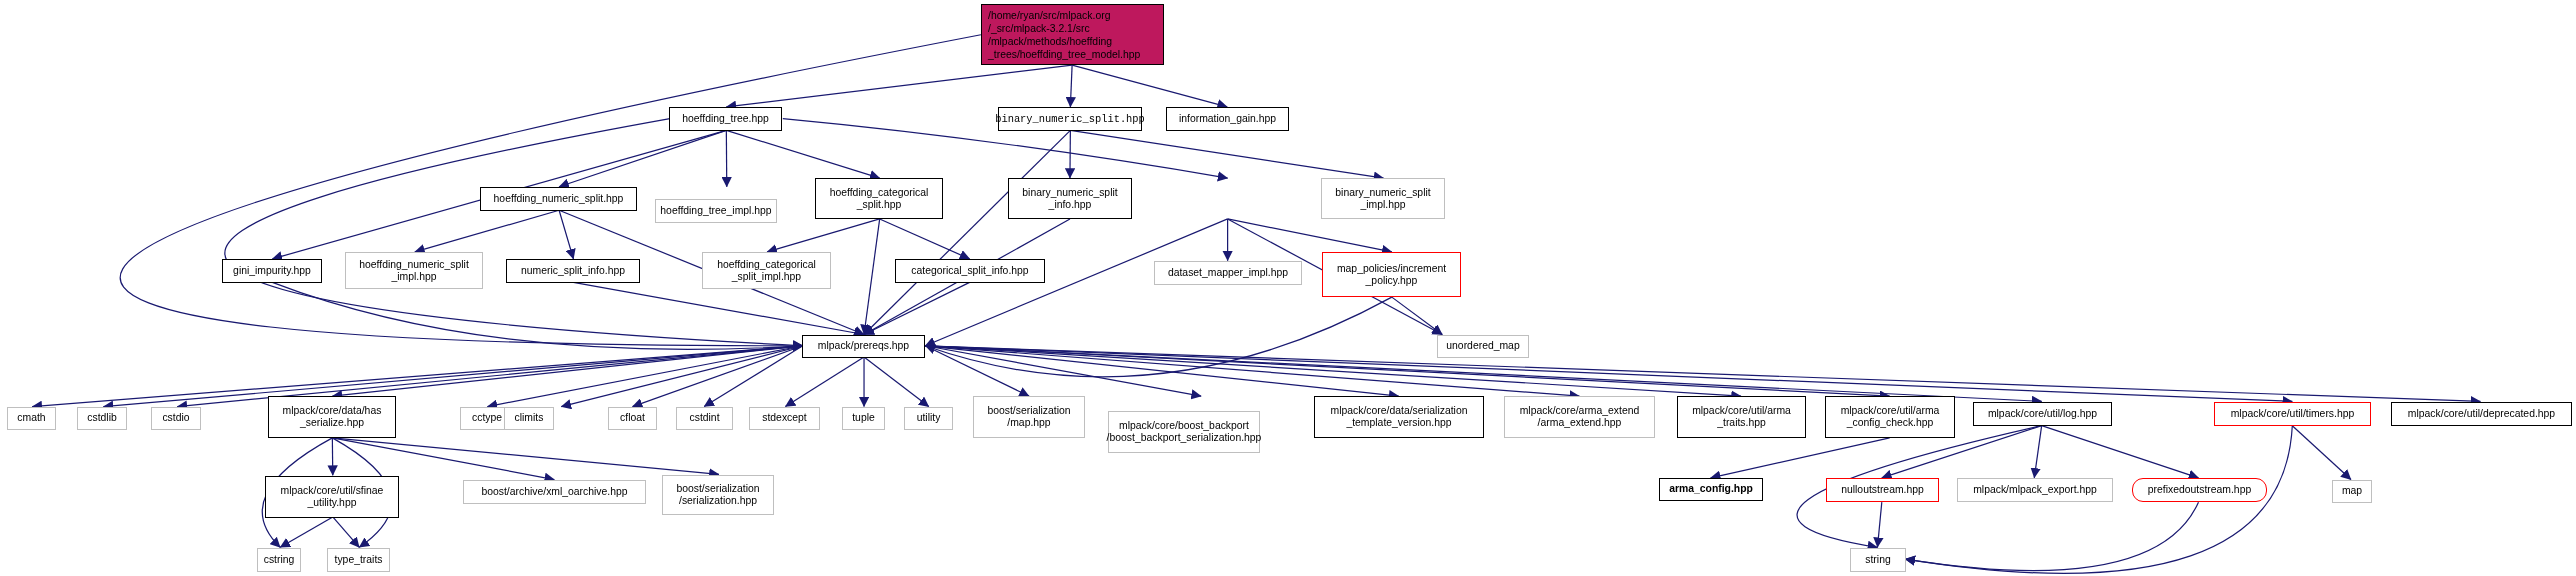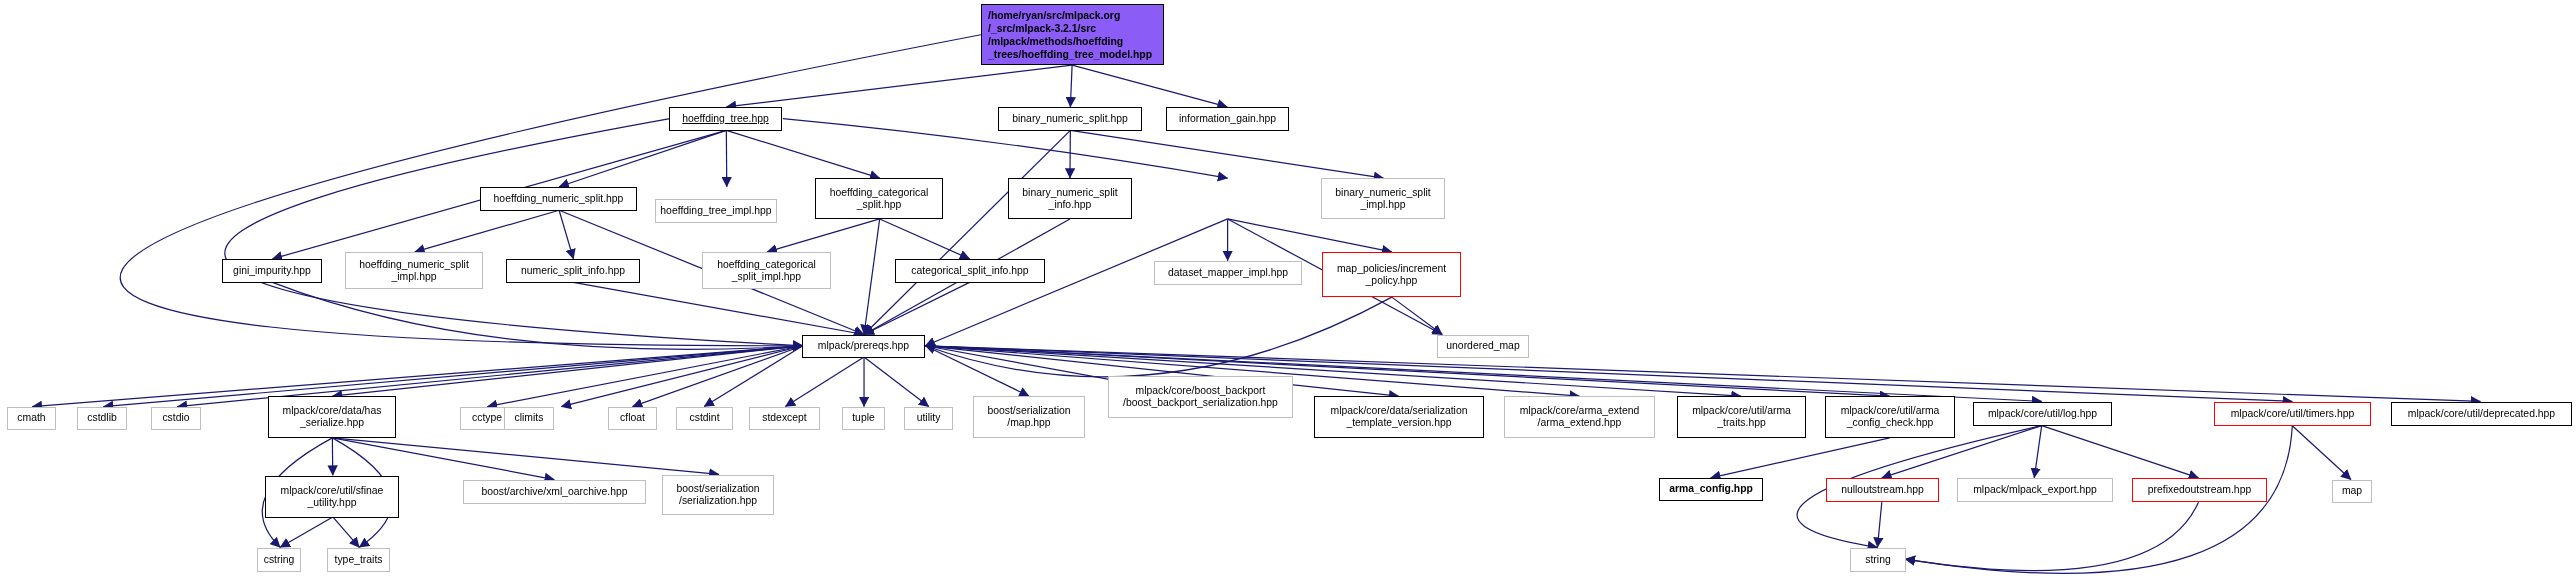--- a/index.html
+++ b/index.html
@@ -20,24 +20,23 @@
     font-size:10.4px;line-height:12px;
     color:#000000;
     white-space:pre-line;
     padding:0.9px 3.5px;
     z-index:2;
   }
   .node.doc{border:0.9px solid #000000;}
   .node.plain{border:0.9px solid #bfbfbf;}
   .node.trunc{border:1.7px solid #ff0000;}
   .node.main{
-    background:#8b5cf6;border:1.7px solid #000000;
+    background:#be185d;border:1.7px solid #000000;
     text-align:left;justify-content:flex-start;padding-left:6px;
     line-height:13px;
-    font-weight:bold;
   }
 </style>
 </head>
 <body>
 
 <div id="stage">
   <svg id="edges" viewBox="0 0 2963 663" xmlns="http://www.w3.org/2000/svg">
     <defs>
       <marker id="arrowhead" viewBox="0 0 10 10" refX="9.5" refY="5" markerWidth="8.5" markerHeight="8.5" orient="auto">
         <path d="M0,0 L10,5 L0,10 z" fill="#191970"></path>
@@ -106,22 +105,22 @@
       <path d="M2349,490 Q1906,590 2160,630" class="edge" marker-end="url(#arrowhead)"></path>
       <path d="M2637.5,490 Q2671.25,521 2705,552" class="edge" marker-end="url(#arrowhead)"></path>
       <path d="M2637.5,490 Q2626,713 2192,643.5" class="edge" marker-end="url(#arrowhead)"></path>
       <path d="M2165,578 Q2162.5,604 2160,630" class="edge" marker-end="url(#arrowhead)"></path>
       <path d="M2529.5,578 Q2480,689 2192,643.5" class="edge" marker-end="url(#arrowhead)"></path>
     </svg>
 <div class="node main" style="left: 981px; top: 4.3px; width: 183px; height: 61px;">/home/ryan/src/mlpack.org
 /_src/mlpack-3.2.1/src
 /mlpack/methods/hoeffding
 _trees/hoeffding_tree_model.hpp</div>
-    <div class="node doc" style="left: 669px; top: 107px; width: 113px; height: 23.5px; text-decoration: underline;">hoeffding_tree.hpp</div>
-    <div class="node doc" style="left: 998px; top: 107px; width: 144px; height: 23.5px;">binary_numeric_split.hpp</div>
+    <div class="node doc" style="left: 669px; top: 107px; width: 113px; height: 23.5px;">hoeffding_tree.hpp</div>
+    <div class="node doc" style="left: 998px; top: 107px; width: 144px; height: 23.5px; font-family: Liberation Mono, monospace;">binary_numeric_split.hpp</div>
     <div class="node doc" style="left: 1166px; top: 107px; width: 123px; height: 23.5px;">information_gain.hpp</div>
     <div class="node doc" style="left: 480px; top: 187px; width: 157px; height: 23.5px;">hoeffding_numeric_split.hpp</div>
     <div class="node plain" style="left: 655px; top: 199px; width: 122px; height: 23.5px;">hoeffding_tree_impl.hpp</div>
     <div class="node doc" style="left: 815px; top: 178px; width: 128px; height: 41px;">hoeffding_categorical
 _split.hpp</div>
     <div class="node doc" style="left: 1008px; top: 178px; width: 124px; height: 41px;">binary_numeric_split
 _info.hpp</div>
     <div class="node plain" style="left: 1321px; top: 178px; width: 124px; height: 41px;">binary_numeric_split
 _impl.hpp</div>
     <div class="node doc" style="left: 222px; top: 259px; width: 100px; height: 23.5px;">gini_impurity.hpp</div>
@@ -143,40 +142,40 @@
 _serialize.hpp</div>
     <div class="node plain" style="left: 460px; top: 407px; width: 54px; height: 22.6px;">cctype</div>
     <div class="node plain" style="left: 504px; top: 407px; width: 50px; height: 22.6px;">climits</div>
     <div class="node plain" style="left: 608px; top: 407px; width: 49px; height: 22.6px;">cfloat</div>
     <div class="node plain" style="left: 676px; top: 407px; width: 57px; height: 22.6px;">cstdint</div>
     <div class="node plain" style="left: 749px; top: 407px; width: 71px; height: 22.6px;">stdexcept</div>
     <div class="node plain" style="left: 842px; top: 407px; width: 43px; height: 22.6px;">tuple</div>
     <div class="node plain" style="left: 904px; top: 407px; width: 49px; height: 22.6px;">utility</div>
     <div class="node plain" style="left: 973px; top: 396px; width: 112px; height: 42px;">boost/serialization
 /map.hpp</div>
-    <div class="node plain" style="left: 1108px; top: 376px; width: 185px; height: 42px;">mlpack/core/boost_backport
+    <div class="node plain" style="left: 1108px; top: 411px; width: 152px; height: 42px;">mlpack/core/boost_backport
 /boost_backport_serialization.hpp</div>
     <div class="node doc" style="left: 1314px; top: 396px; width: 170px; height: 42px;">mlpack/core/data/serialization
 _template_version.hpp</div>
     <div class="node plain" style="left: 1504px; top: 396px; width: 151px; height: 42px;">mlpack/core/arma_extend
 /arma_extend.hpp</div>
     <div class="node doc" style="left: 1677px; top: 396px; width: 129px; height: 42px;">mlpack/core/util/arma
 _traits.hpp</div>
     <div class="node doc" style="left: 1825px; top: 396px; width: 130px; height: 42px;">mlpack/core/util/arma
 _config_check.hpp</div>
     <div class="node doc" style="left: 1973px; top: 402px; width: 139px; height: 24px;">mlpack/core/util/log.hpp</div>
     <div class="node trunc" style="left: 2214px; top: 402px; width: 157px; height: 24px;">mlpack/core/util/timers.hpp</div>
     <div class="node doc" style="left: 2391px; top: 402px; width: 181px; height: 24px;">mlpack/core/util/deprecated.hpp</div>
     <div class="node doc" style="left: 265px; top: 476px; width: 134px; height: 42px;">mlpack/core/util/sfinae
 _utility.hpp</div>
     <div class="node plain" style="left: 463px; top: 480px; width: 183px; height: 24px;">boost/archive/xml_oarchive.hpp</div>
     <div class="node plain" style="left: 662px; top: 475px; width: 112px; height: 40px;">boost/serialization
 /serialization.hpp</div>
     <div class="node doc" style="left: 1659px; top: 478px; width: 104px; height: 22.6px; font-weight: bold;">arma_config.hpp</div>
     <div class="node trunc" style="left: 1826px; top: 478px; width: 113px; height: 24px;">nulloutstream.hpp</div>
     <div class="node plain" style="left: 1957px; top: 478px; width: 156px; height: 24px;">mlpack/mlpack_export.hpp</div>
-    <div class="node trunc" style="left: 2132px; top: 478px; width: 135px; height: 24px;">prefixedoutstream.hpp</div>
+    <div class="node trunc" style="left: 2132px; top: 478px; width: 135px; height: 24px; border-radius: 11px;">prefixedoutstream.hpp</div>
     <div class="node plain" style="left: 2332px; top: 480px; width: 40px; height: 22.6px;">map</div>
     <div class="node plain" style="left: 257px; top: 548px; width: 44px; height: 23.5px;">cstring</div>
     <div class="node plain" style="left: 327px; top: 548px; width: 63px; height: 23.5px;">type_traits</div>
     <div class="node plain" style="left: 1850px; top: 548px; width: 56px; height: 23.5px;">string</div>
   </div>
 
 
 </body></html>

